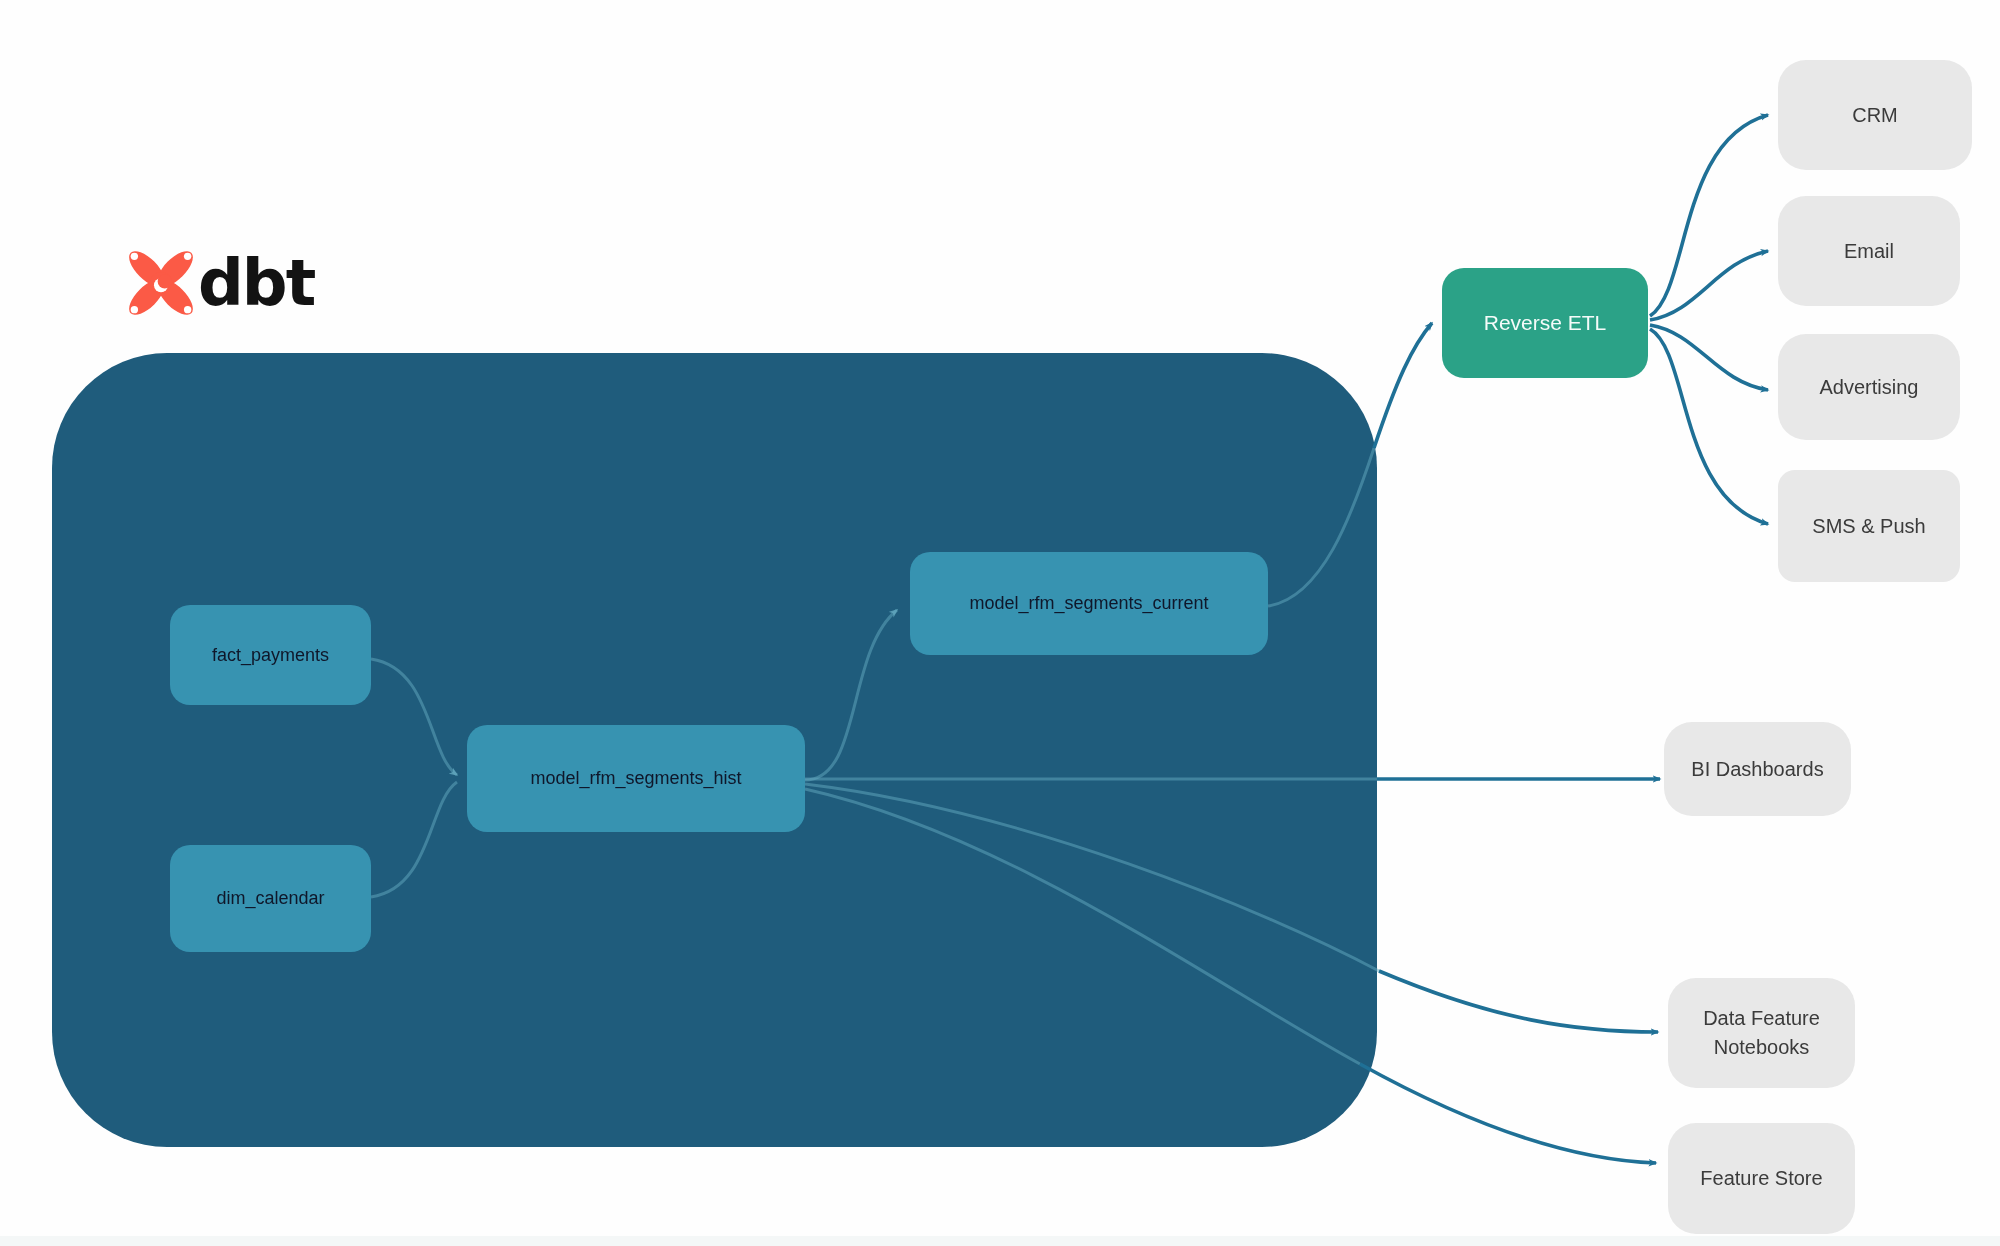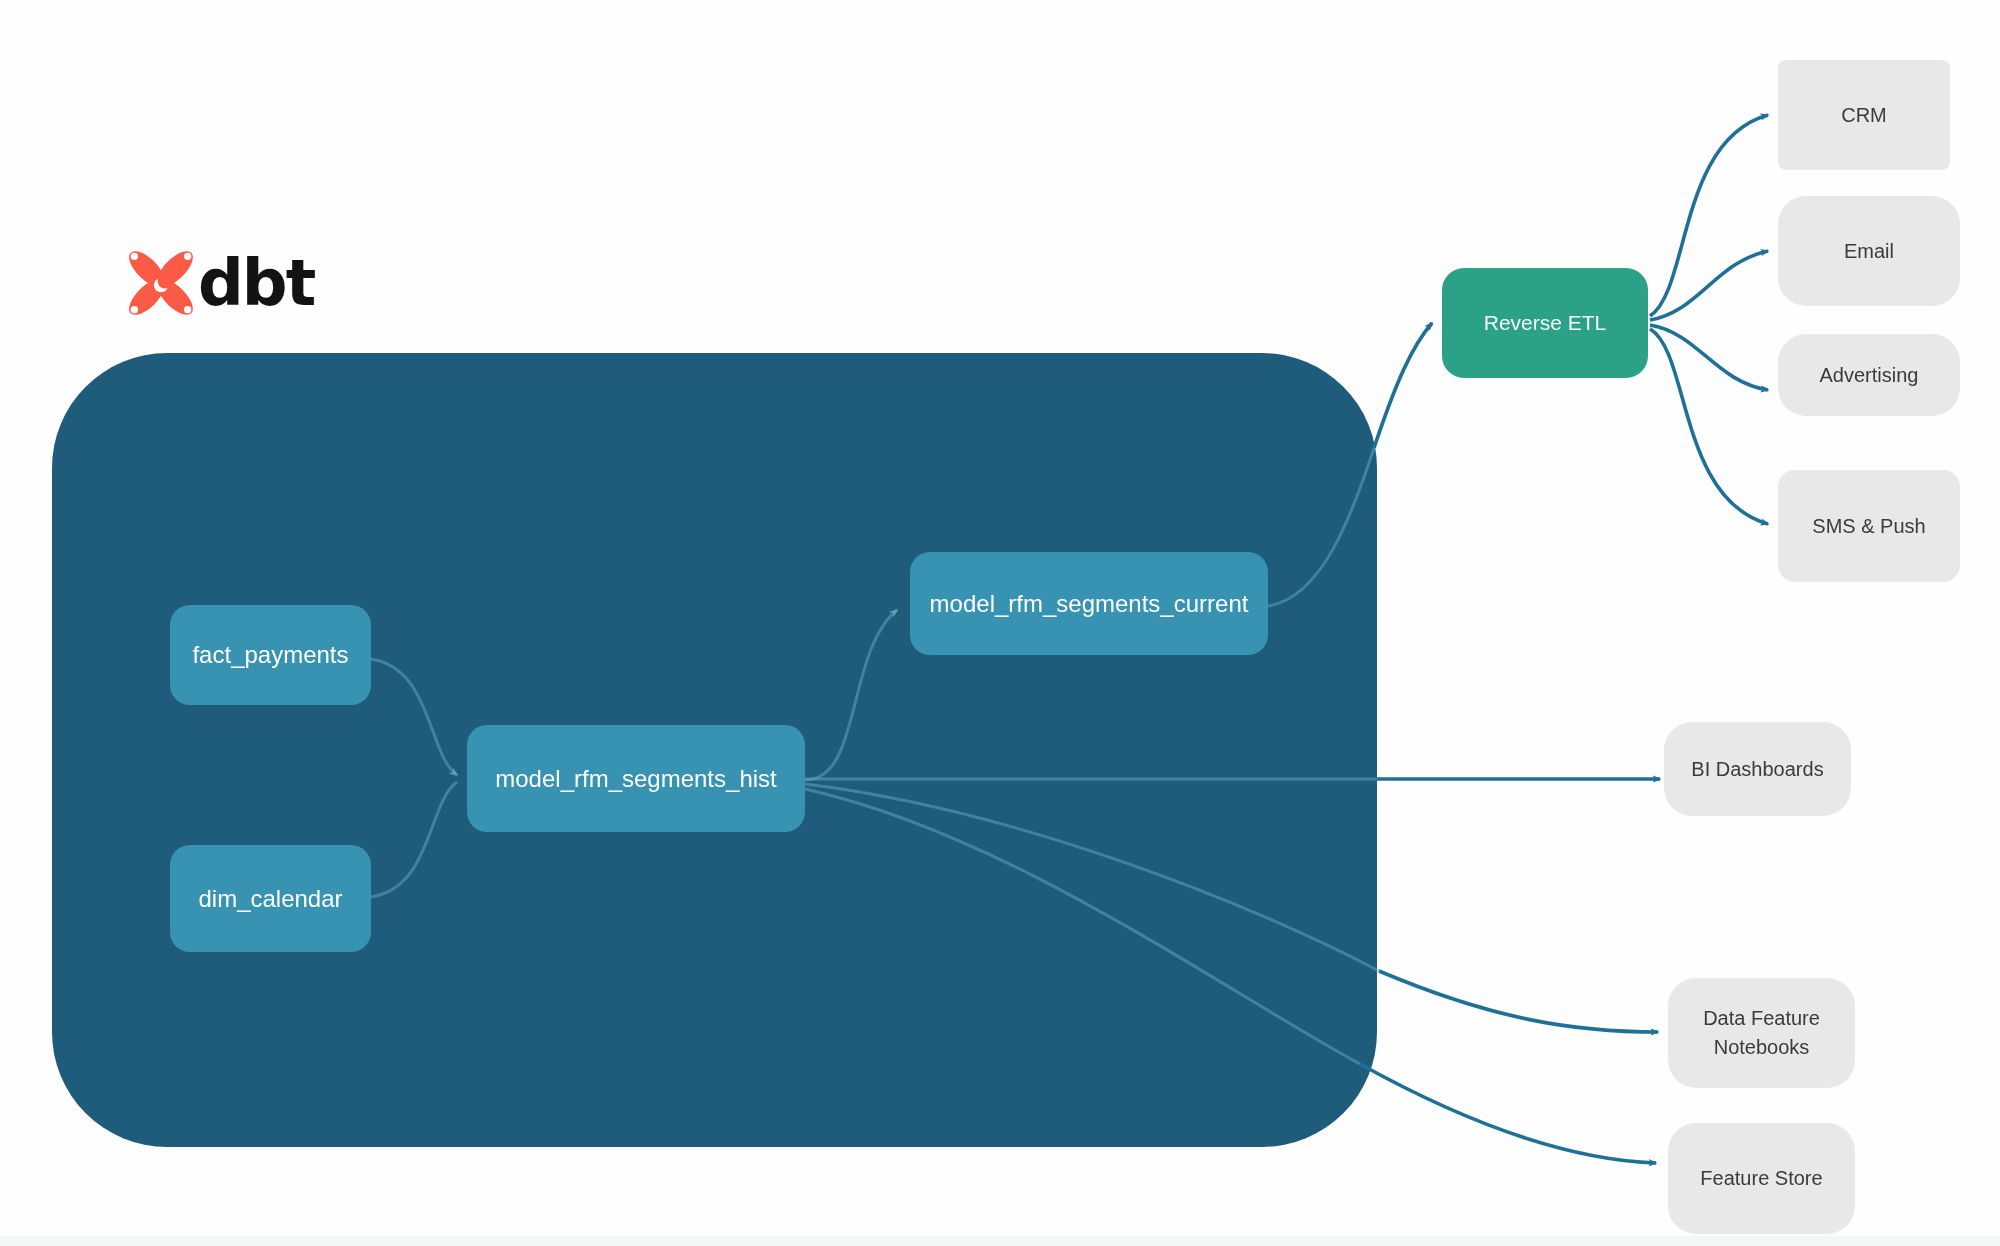--- a/index.html
+++ b/index.html
@@ -17,31 +17,31 @@
     position:absolute;left:52px;top:353px;width:1325px;height:794px;
     background:#1f5c7c;border-radius:115px;
   }
   
   .edges{position:absolute;left:0;top:0;width:2000px;height:1246px;}
   
   .node{
     position:absolute;display:flex;align-items:center;justify-content:center;
     text-align:center;box-sizing:border-box;
   }
-  .node-teal{background:#3793b1;border-radius:20px;color:#ffffff;font-size:24px;}
+  .node-teal{background:#3793b1;border-radius:20px;color:#0f172a;font-size:18px;}
   .node-green{background:#2ba287;border-radius:22px;color:#f4fbf9;font-size:21px;}
   .node-gray{background:#e8e8e8;border-radius:28px;color:#3b3b3b;font-size:20px;line-height:1.45;padding:0 18px;}
   .n-fact   {left:170px;top:605px;width:201px;height:100px;}
   .n-dim    {left:170px;top:845px;width:201px;height:107px;}
   .n-hist   {left:467px;top:725px;width:338px;height:107px;}
   .n-current{left:910px;top:552px;width:358px;height:103px;}
   .n-retl   {left:1442px;top:268px;width:206px;height:110px;}
-  .n-crm    {left:1778px;top:60px; width:172px;height:110px;border-radius:8px;}
+  .n-crm    {left:1778px;top:60px; width:194px;height:110px;}
   .n-email  {left:1778px;top:196px;width:182px;height:110px;}
-  .n-adv    {left:1778px;top:334px;width:182px;height:82px;}
+  .n-adv    {left:1778px;top:334px;width:182px;height:106px;}
   .n-sms    {left:1778px;top:470px;width:182px;height:112px;border-radius:17px;}
   .n-bi     {left:1664px;top:722px;width:187px;height:94px;}
   .n-ds     {left:1668px;top:978px;width:187px;height:110px;}
   .n-fs     {left:1668px;top:1107px;width:187px;height:111px;margin-top:16px;}
   
   .bottom-band{position:absolute;left:0;top:1236px;width:2000px;height:10px;background:#f4f7f7;}
 </style>
 </head>
 <body>
 

